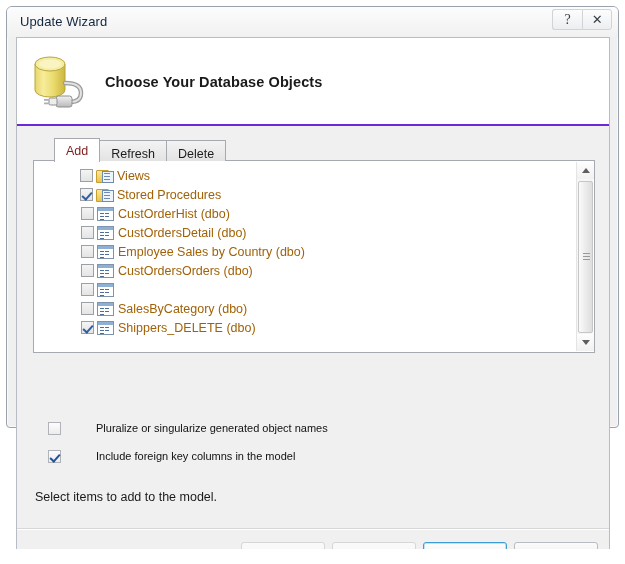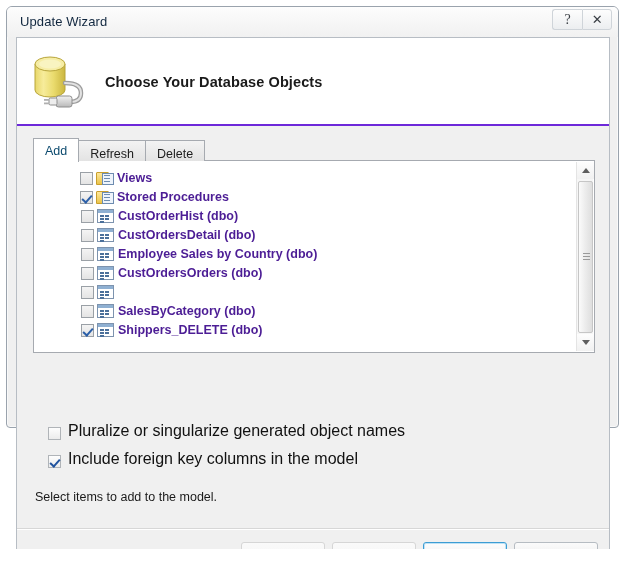--- a/index.html
+++ b/index.html
@@ -144,23 +144,24 @@
     border-bottom: none;
     background: linear-gradient(to bottom, #f3f3f3, #e3e3e3);
     cursor: pointer;
     position: relative;
   }
   .tab + .tab { margin-left: -1px; align-items: flex-end; }
   .tab.active {
     height: 24px;
     background: #ffffff;
     border-color: #a6aab0;
-    color: #0c4a6e;
+    color: #7f1d1d;
     z-index: 5;
     margin-bottom: -1px;
+    margin-left: 21px;
   }
 
   .tabpanel {
     position: absolute;
     left: 16px;
     top: 122px;
     width: 562px;
     height: 193px;
     box-sizing: border-box;
     background: #ffffff;
@@ -173,27 +174,26 @@
     left: 1px;
     top: 1px;
     right: 18px;
     bottom: 1px;
     overflow: hidden;
     padding-top: 4px;
     background: #ffffff;
   }
   .tnode {
     display: flex;
-    align-items: flex-end;
+    align-items: center;
     height: 19px;
     font-size: 12.5px;
-    color: #4c1d95;
+    color: #a16207;
     white-space: nowrap;
     cursor: default;
-    font-weight: bold;
   }
   .tnode.lvl1 { padding-left: 45px; }
   .tnode.lvl2 { padding-left: 46px; }
 
   .cb {
     position: relative;
     width: 13px;
     height: 13px;
     min-width: 13px;
     box-sizing: border-box;
@@ -330,25 +330,26 @@
     height: 1px;
     background: #9a9a9a;
     box-shadow: 0 3px 0 #9a9a9a, 0 6px 0 #9a9a9a;
   }
 
   
   .opt {
     position: absolute;
     left: 31px;
     display: flex;
-    align-items: flex-end;
-    font-size: 16px;
+    align-items: flex-start;
+    font-size: 11px;
     color: #111;
     cursor: pointer;
     white-space: nowrap;
+    gap: 28px;
   }
   .opt .cb { margin-right: 7px; }
   #opt0 { top: 384px; }
   #opt1 { top: 412px; }
 
   .hint {
     position: absolute;
     left: 18px;
     top: 452px;
     font-size: 12.5px;

